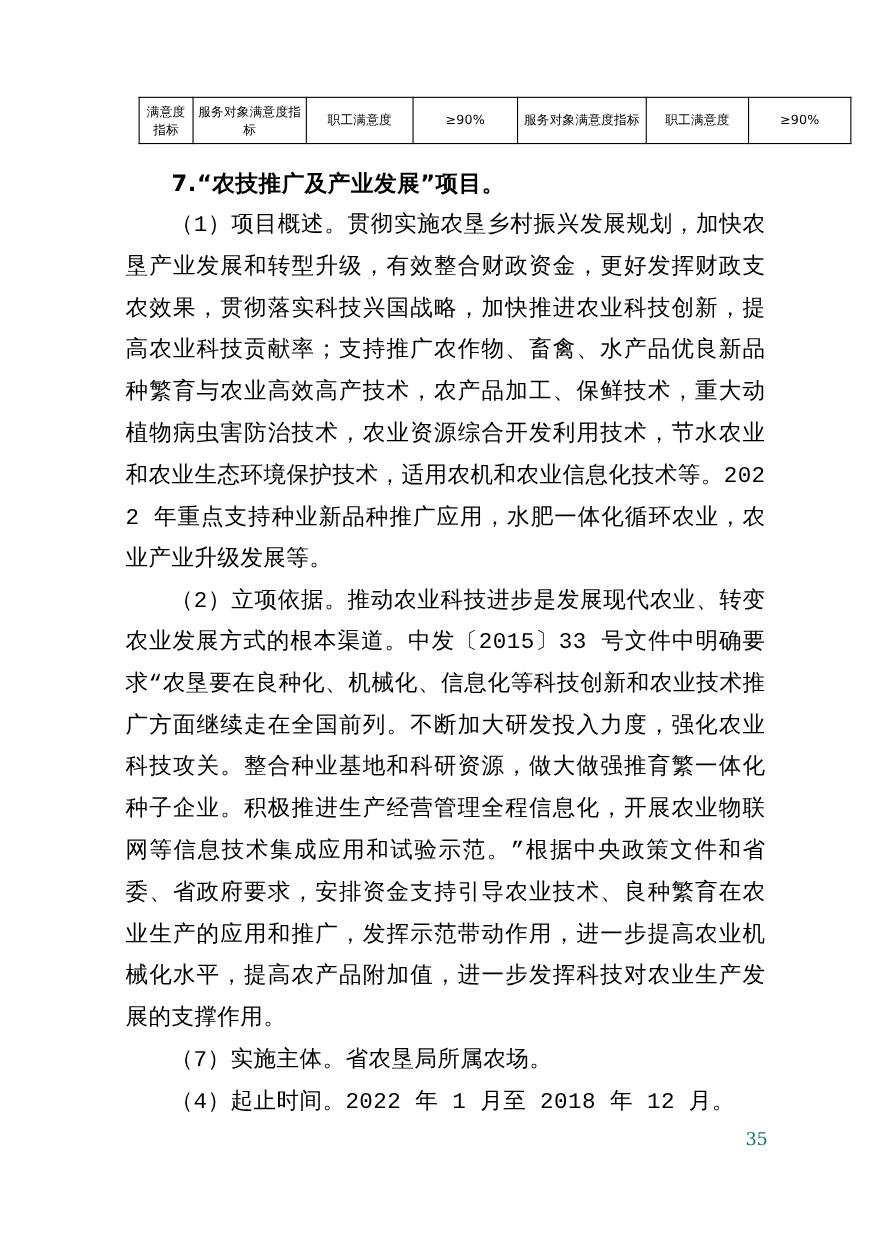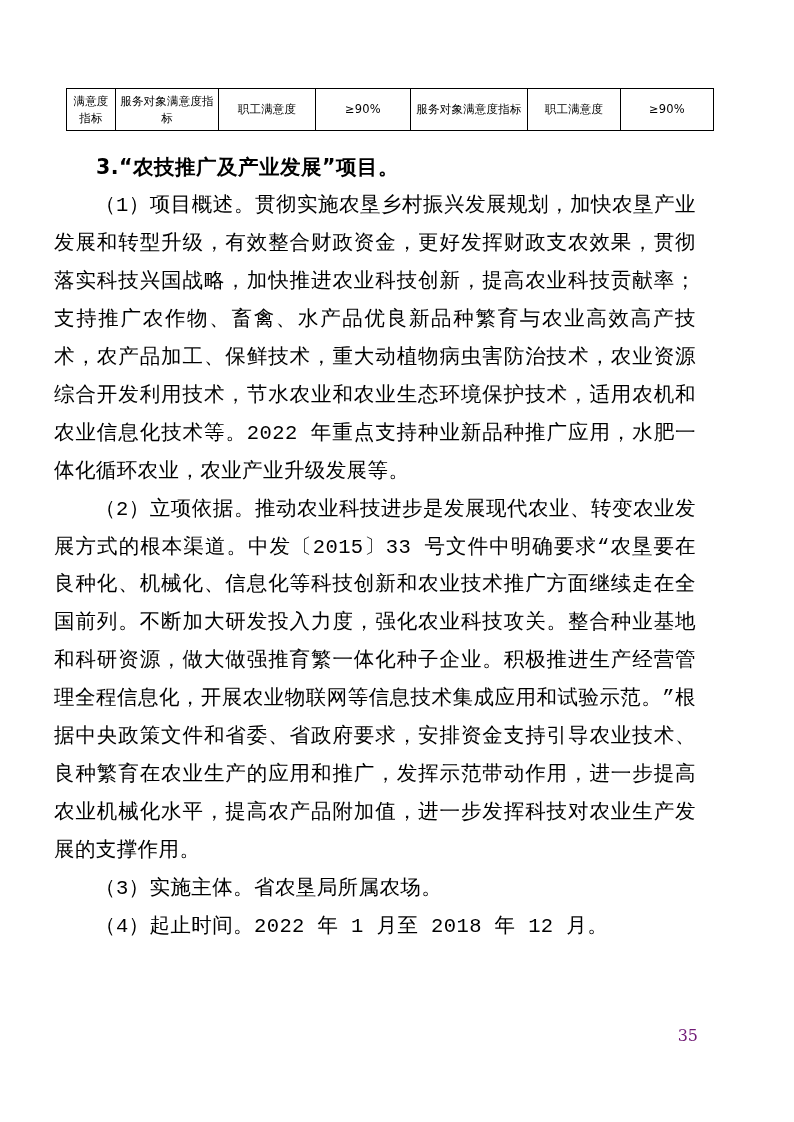--- a/index.html
+++ b/index.html
@@ -15,21 +15,21 @@
     position: relative;
     overflow: hidden;
   }
   .page {
     position: absolute;
     left: 0;
     top: 0;
     width: 794px;
     height: 1122px;
     box-sizing: border-box;
-    padding: 88px 98px 0 54px;
+    padding: 88px 98px 0 114px;
   }
 
   
   table.score-table {
     border-collapse: collapse;
     width: 598px;
     margin: 0 0 0 12px;
     table-layout: fixed;
   }
   table.score-table td {
@@ -71,21 +71,21 @@
     letter-spacing: 0.4px;
     word-break: break-all;
     font-family: Liberation Mono, monospace;
   }
   .pagenum {
     position: absolute;
     right: 96px;
     bottom: 77px;
     font-family: "DejaVu Serif", "Liberation Serif", serif;
     font-size: 16px;
-    color: #701a75;
+    color: #0f766e;
   }
 </style>
 </head>
 <body>
 
 <div class="page">
 
   <table class="score-table">
     <tbody>
       <tr>
@@ -93,21 +93,21 @@
         <td class="c2">服务对象满意度指标</td>
         <td class="c3">职工满意度</td>
         <td class="c4">≥90%</td>
         <td class="c5">服务对象满意度指标</td>
         <td class="c6">职工满意度</td>
         <td class="c7">≥90%</td>
       </tr>
     </tbody>
   </table>
 
-  <div class="heading">3.“农技推广及产业发展”项目。</div>
+  <div class="heading">7.“农技推广及产业发展”项目。</div>
 
   <p class="para">（1）项目概述。贯彻实施农垦乡村振兴发展规划，加快农垦产业发展和转型升级，有效整合财政资金，更好发挥财政支农效果，贯彻落实科技兴国战略，加快推进农业科技创新，提高农业科技贡献率；支持推广农作物、畜禽、水产品优良新品种繁育与农业高效高产技术，农产品加工、保鲜技术，重大动植物病虫害防治技术，农业资源综合开发利用技术，节水农业和农业生态环境保护技术，适用农机和农业信息化技术等。2022 年重点支持种业新品种推广应用，水肥一体化循环农业，农业产业升级发展等。</p>
   <p class="para">（2）立项依据。推动农业科技进步是发展现代农业、转变农业发展方式的根本渠道。中发〔2015〕33 号文件中明确要求“农垦要在良种化、机械化、信息化等科技创新和农业技术推广方面继续走在全国前列。不断加大研发投入力度，强化农业科技攻关。整合种业基地和科研资源，做大做强推育繁一体化种子企业。积极推进生产经营管理全程信息化，开展农业物联网等信息技术集成应用和试验示范。”根据中央政策文件和省委、省政府要求，安排资金支持引导农业技术、良种繁育在农业生产的应用和推广，发挥示范带动作用，进一步提高农业机械化水平，提高农产品附加值，进一步发挥科技对农业生产发展的支撑作用。</p>
-  <p class="para">（3）实施主体。省农垦局所属农场。</p>
+  <p class="para">（7）实施主体。省农垦局所属农场。</p>
   <p class="para">（4）起止时间。2022 年 1 月至 2018 年 12 月。</p>
 
   <div class="pagenum">35</div>
 </div>
 
 </body></html>

